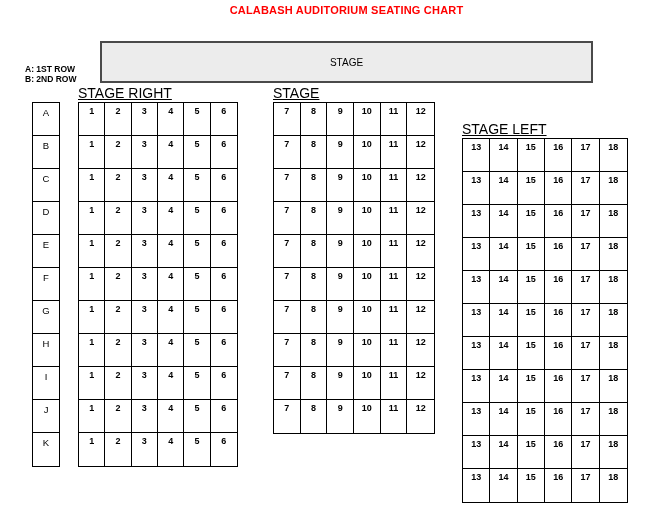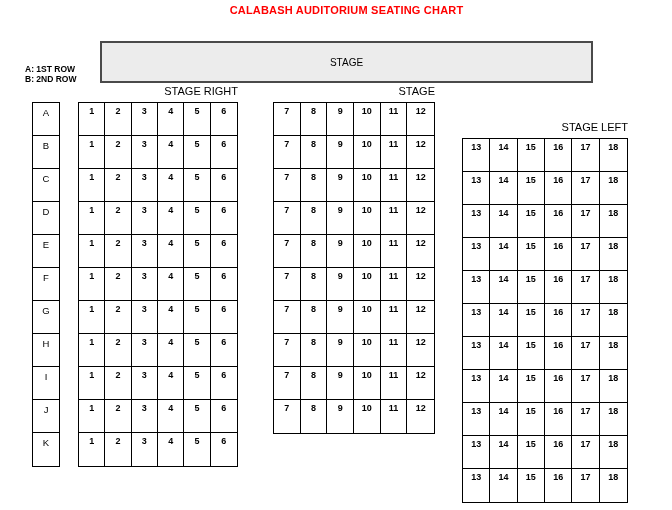--- a/index.html
+++ b/index.html
@@ -10,21 +10,21 @@
   .title{
     position:absolute;top:4px;left:100px;width:493px;
     text-align:center;font-size:11px;font-weight:bold;letter-spacing:.2px;
   }
   .stage{
     position:absolute;top:21px;left:100px;width:493px;height:42px;
     display:flex;align-items:center;justify-content:center;
     font-size:10px;box-sizing:border-box;margin-top:20px;
   }
   .legend{position:absolute;left:25px;top:64px;font-size:8.5px;line-height:10px;font-weight:bold;}
-  .section-header{position:absolute;top:85px;text-align:right;font-size:11px;}
+  .section-header{position:absolute;top:85px;text-align:left;font-size:14px;text-decoration:underline;}
   .sec0{left:78px;width:160px;}
   .sec1{left:273px;width:162px;}
   .sec2{left:462px;width:166px;margin-top:36px;}
   .seat-grid{
     position:absolute;top:102px;display:grid;
     grid-template-columns:repeat(6,1fr);grid-auto-rows:33px;
     border:1.5px solid #000;box-sizing:border-box;background:#fff;
   }
   .seat-cell{
     border-right:1px solid #000;border-bottom:1.5px solid #000;

